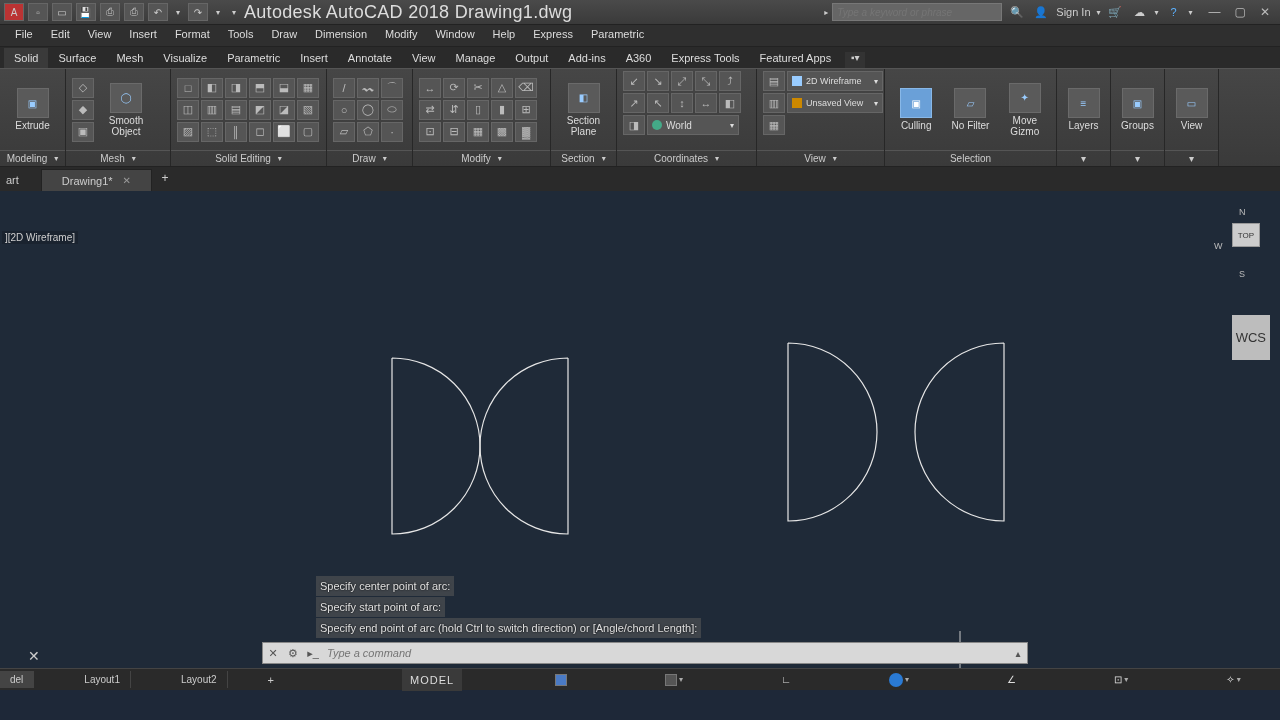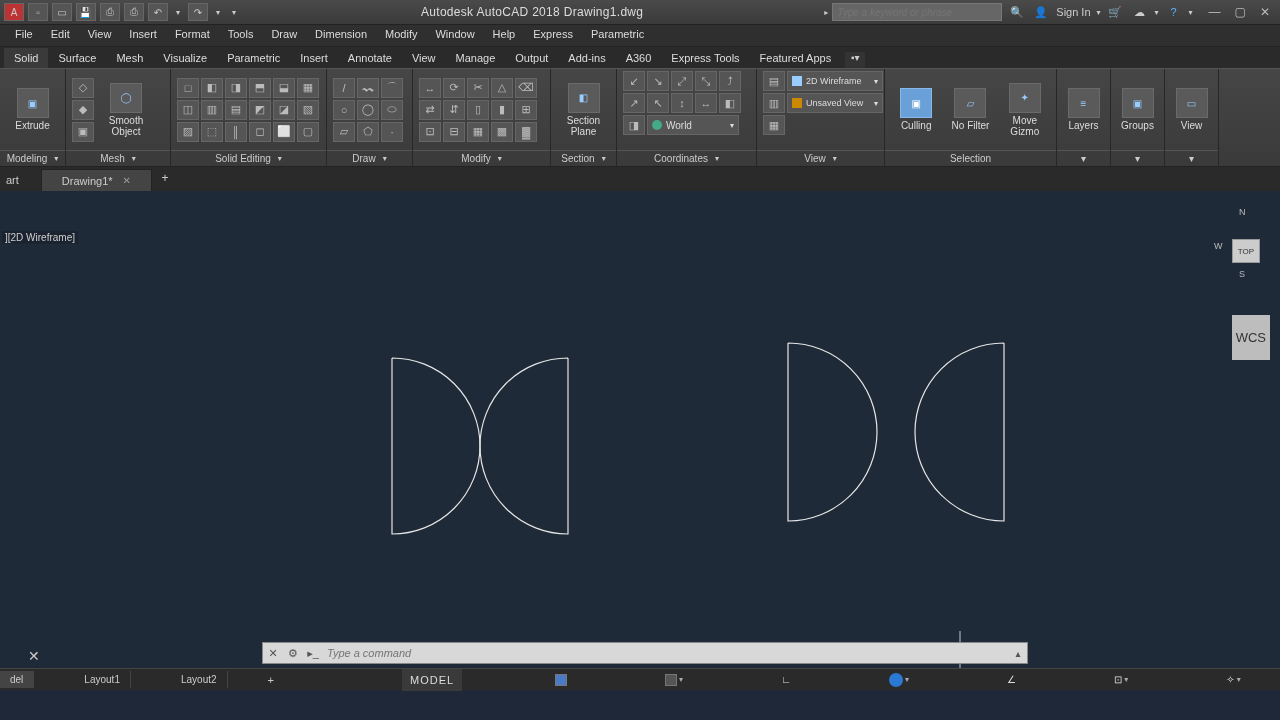--- a/index.html
+++ b/index.html
@@ -4,21 +4,21 @@
 <style>
 * { margin: 0; padding: 0; box-sizing: border-box; font-family: "Segoe UI", Arial, sans-serif; user-select: none; }
 html, body { width: 1280px; height: 720px; overflow: hidden; background: #1e2838; }
 
 
 .title-bar { height: 25px; background: linear-gradient(#4a4a4a,#3a3a3a); display: flex; align-items: center; border-bottom: 1px solid #222; }
 .qat-group { display: flex; align-items: center; gap: 4px; padding: 0 4px; }
 .qat-btn { width: 20px; height: 18px; background: #555; border: 1px solid #666; display: flex; align-items: center; justify-content: center; color: #ccc; font-size: 10px; }
 .qat-btn.red { background: #b33; }
 .qat-dd { width: 12px; font-size: 8px; color: #ccc; text-align: center; }
-.title-text { flex: 1; text-align: center; color: #ddd; font-size: 12px; letter-spacing: .3px; }
+.title-text { flex: 1; text-align: left; color: #ddd; font-size: 18px; letter-spacing: .3px; }
 .search-box { width: 170px; height: 18px; background: #666; border: 1px solid #777; color: #aaa; font-size: 10px; padding: 0 4px; font-style: italic; }
 .right-qat { display: flex; align-items: center; gap: 6px; padding: 0 6px; color: #ccc; font-size: 11px; }
 .right-qat .icon-slot { width: 18px; height: 18px; display: flex; align-items: center; justify-content: center; }
 .win-btns { display: flex; gap: 14px; padding: 0 10px; color: #bbb; font-size: 12px; }
 
 
 .menu-bar { height: 22px; background: #2f2f2f; display: flex; align-items: flex-start; padding: 0 6px; border-bottom: 1px solid #222; }
 .menu-item { color: #ddd; font-size: 11px; padding: 3px 9px; }
 
 
@@ -49,21 +49,21 @@
 .doc-tab .close { color: #999; font-size: 10px; }
 .doc-add { width: 22px; height: 20px; color: #ccc; text-align: center; font-size: 12px; }
 
 
 .canvas-wrap { position: relative; height: 477px; background: #1f2a38; }
 .viewport-label { position: absolute; top: 4px; left: 2px; color: #cfcfcf; font-size: 10px; background: rgba(0,0,0,.15); padding: 1px 3px; margin-top: 36px; }
 svg.drawing { position: absolute; inset: 0; }
 .arc { fill: none; stroke: #e6e6e6; stroke-width: 1.2; }
 .cross line { stroke: #c9c9c9; stroke-width: 1; }
 .viewcube { position: absolute; top: 8px; right: 8px; width: 60px; height: 100px; color: #bbb; font-size: 9px; }
-.viewcube .cube { position: absolute; top: 40px; left: 20px; width: 28px; height: 24px; background: #ccc; color: #333; font-size: 8px; display: flex; align-items: center; justify-content: center; border: 1px solid #999; }
+.viewcube .cube { position: absolute; top: 24px; left: 20px; width: 28px; height: 24px; background: #ccc; color: #333; font-size: 8px; display: flex; align-items: center; justify-content: center; border: 1px solid #999; }
 .viewcube .n { position: absolute; top: 8px; left: 27px; }
 .viewcube .s { position: absolute; top: 70px; left: 27px; }
 .viewcube .w { position: absolute; top: 42px; left: 2px; }
 .wcs-tag { position: absolute; top: 124px; right: 10px; background: #bdbdbd; color: #333; font-size: 13px; padding: 15px 4px; }
 
 
 .cmd-history { position: absolute; bottom: 30px; left: 316px; color: #e0e0e0; font-size: 11px; line-height: 18px; text-shadow: 0 0 2px #000; }
 .cmd-history div { background: rgba(90,90,90,.55); padding: 1px 4px; margin-top: 1px; display: inline-block; }
 .cmd-bar { position: absolute; bottom: 4px; left: 262px; right: 252px; height: 22px; background: #d8d8d8; display: flex; align-items: center; border: 1px solid #888; }
 .cmd-bar .cbtn { width: 20px; height: 20px; display: flex; align-items: center; justify-content: center; color: #555; font-size: 11px; }
@@ -393,20 +393,25 @@
   </svg>
 
   <div class="viewcube">
     <div class="n">N</div>
     <div class="w">W</div>
     <div class="cube">TOP</div>
     <div class="s">S</div>
   </div>
   <div class="wcs-tag">WCS</div>
 
+  <div class="cmd-history">
+    <div>Specify center point of arc:</div><br>
+    <div>Specify start point of arc:</div><br>
+    <div>Specify end point of arc (hold Ctrl to switch direction) or [Angle/chord Length]:</div>
+  </div>
 
   <div class="cmd-bar">
     <div class="cbtn">✕</div>
     <div class="cbtn">⚙</div>
     <div class="cbtn">▸_</div>
     <input placeholder="Type a command" style="">
     <div class="rbtn">▴</div>
   </div>
 
   <div class="layout-close">✕</div>

